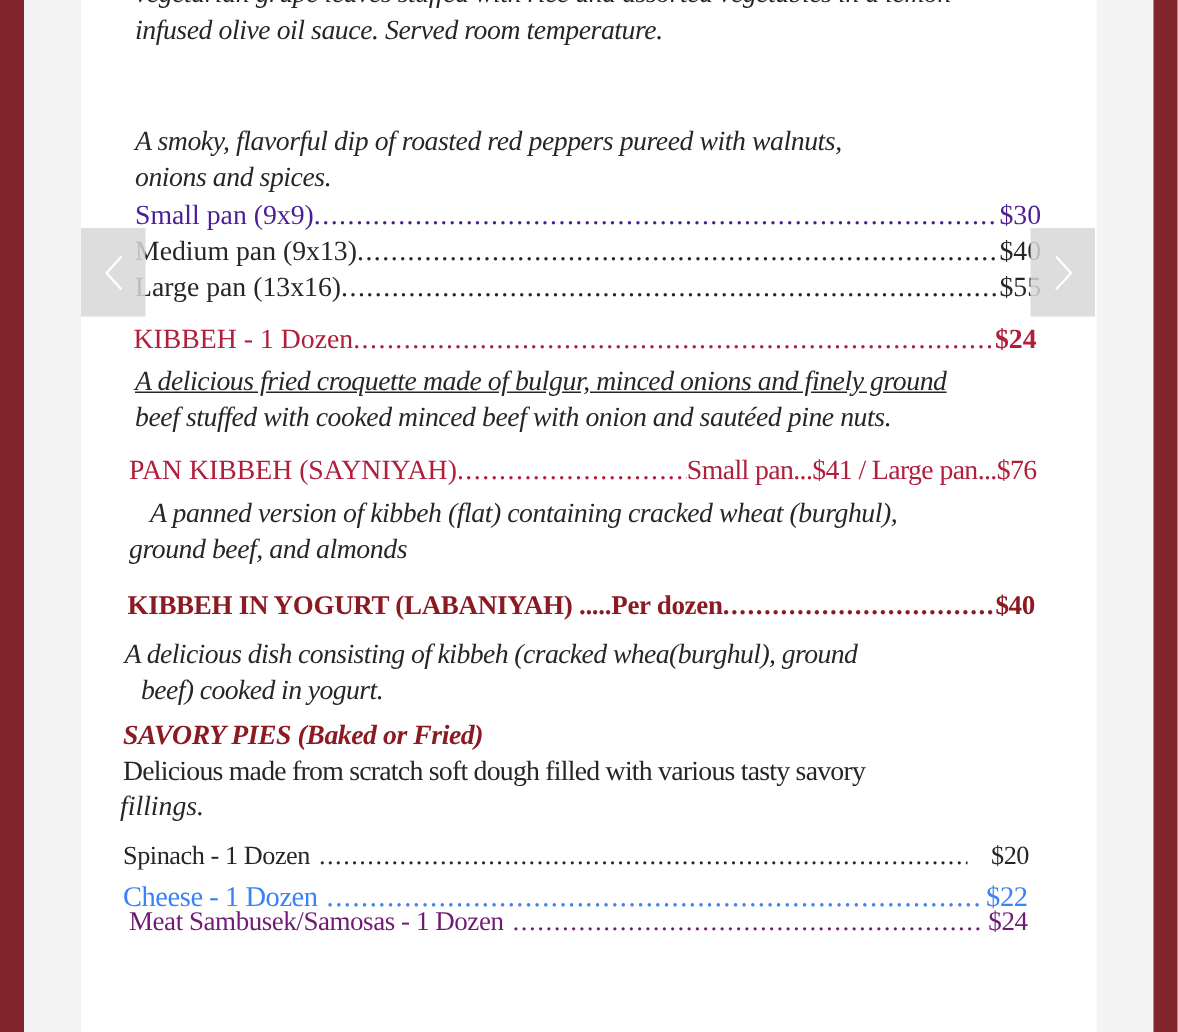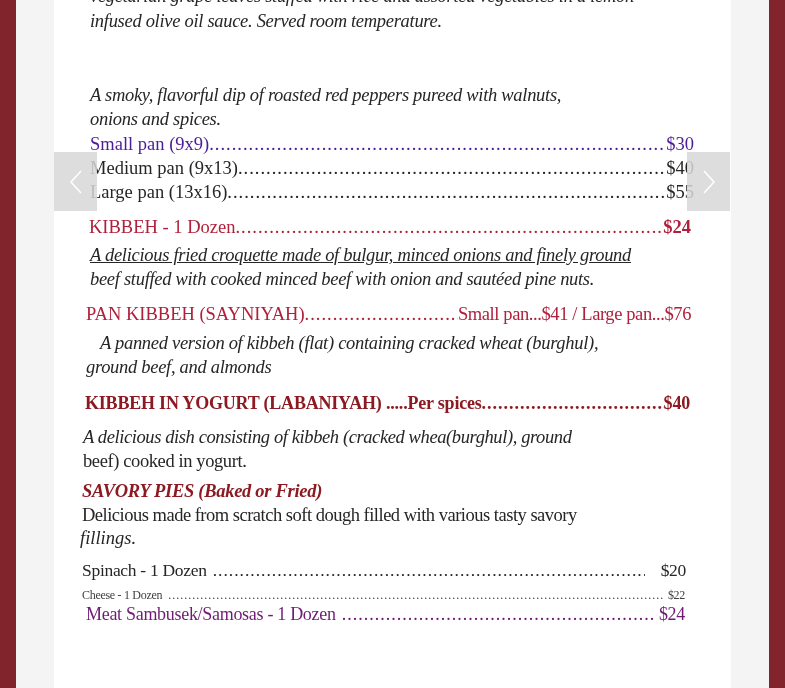--- a/index.html
+++ b/index.html
@@ -67,37 +67,37 @@
 
   <div class="row red" style="left:32px; top:304px; width:605px; font-size:18.5px;">
     <span class="lbl">PAN KIBBEH (SAYNIYAH)</span>
     <span class="dots"></span>
     <span class="price" style="letter-spacing:-0.4px;">Small pan...$41  /  Large pan...$76</span>
   </div>
   <div class="t it" style="left:32px; top:333px;margin-left:14px;">A panned version of kibbeh (flat) containing cracked wheat (burghul),</div>
   <div class="t it" style="left:32px; top:357px;">ground beef, and almonds</div>
 
   <div class="row dred" style="left:31px; top:393px; width:605px; font-size:18px; letter-spacing:-0.2px;">
-    <span class="lbl">KIBBEH IN YOGURT (LABANIYAH) .....Per spices</span>
+    <span class="lbl">KIBBEH IN YOGURT (LABANIYAH) .....Per dozen</span>
     <span class="dots"></span>
     <span class="price">$40</span>
   </div>
   <div class="t" style="left:29px; top:427px; font-style:italic; font-size:18.5px; letter-spacing:-0.4px;">A delicious dish consisting of kibbeh (cracked whea(burghul), ground</div>
-  <div class="t" style="left:29px; top:451px; font-size:18.5px; letter-spacing:-0.4px;">beef) cooked in yogurt.</div>
+  <div class="t" style="left:40px; top:451px; font-style:italic; font-size:18.5px; letter-spacing:-0.4px;">beef) cooked in yogurt.</div>
 
   <div class="t dred" style="left:28px; top:481px; font-style:italic; font-size:18.5px; letter-spacing:-0.3px;">SAVORY PIES (Baked or Fried)</div>
   <div class="t" style="left:28px; top:505px; font-size:18.5px; letter-spacing:-0.5px;">Delicious made from scratch soft dough filled with various tasty savory</div>
   <div class="t" style="left:26px; top:528px; font-style:italic; font-size:18.5px;">fillings.</div>
 
   <div class="row" style="left:28px; top:560px; width:604px; font-size:17.5px; letter-spacing:-0.3px; color:#262626;">
     <span class="lbl">Spinach - 1 Dozen</span>
     <span class="dots" style="margin:0 16px 0 6px;"></span>
     <span class="price">$20</span>
   </div>
-  <div class="row" style="left:28px; top:588px; width:603px; font-size:12px; letter-spacing:-0.3px; color:#404040;text-align:center;">
+  <div class="row" style="left:28px; top:588px; width:603px; font-size:19px; letter-spacing:-0.3px; color:#3b82f6;text-align:center;">
     <span class="lbl">Cheese - 1 Dozen</span>
     <span class="dots" style="margin:0 4px 0 6px;"></span>
     <span class="price">$22</span>
   </div>
   <div class="row" style="left:32px; top:604px; width:599px; font-size:18px; letter-spacing:-0.3px; color:#701a75;">
     <span class="lbl">Meat Sambusek/Samosas - 1 Dozen</span>
     <span class="dots" style="margin:0 4px 0 6px;"></span>
     <span class="price">$24</span>
   </div>
 </div>

